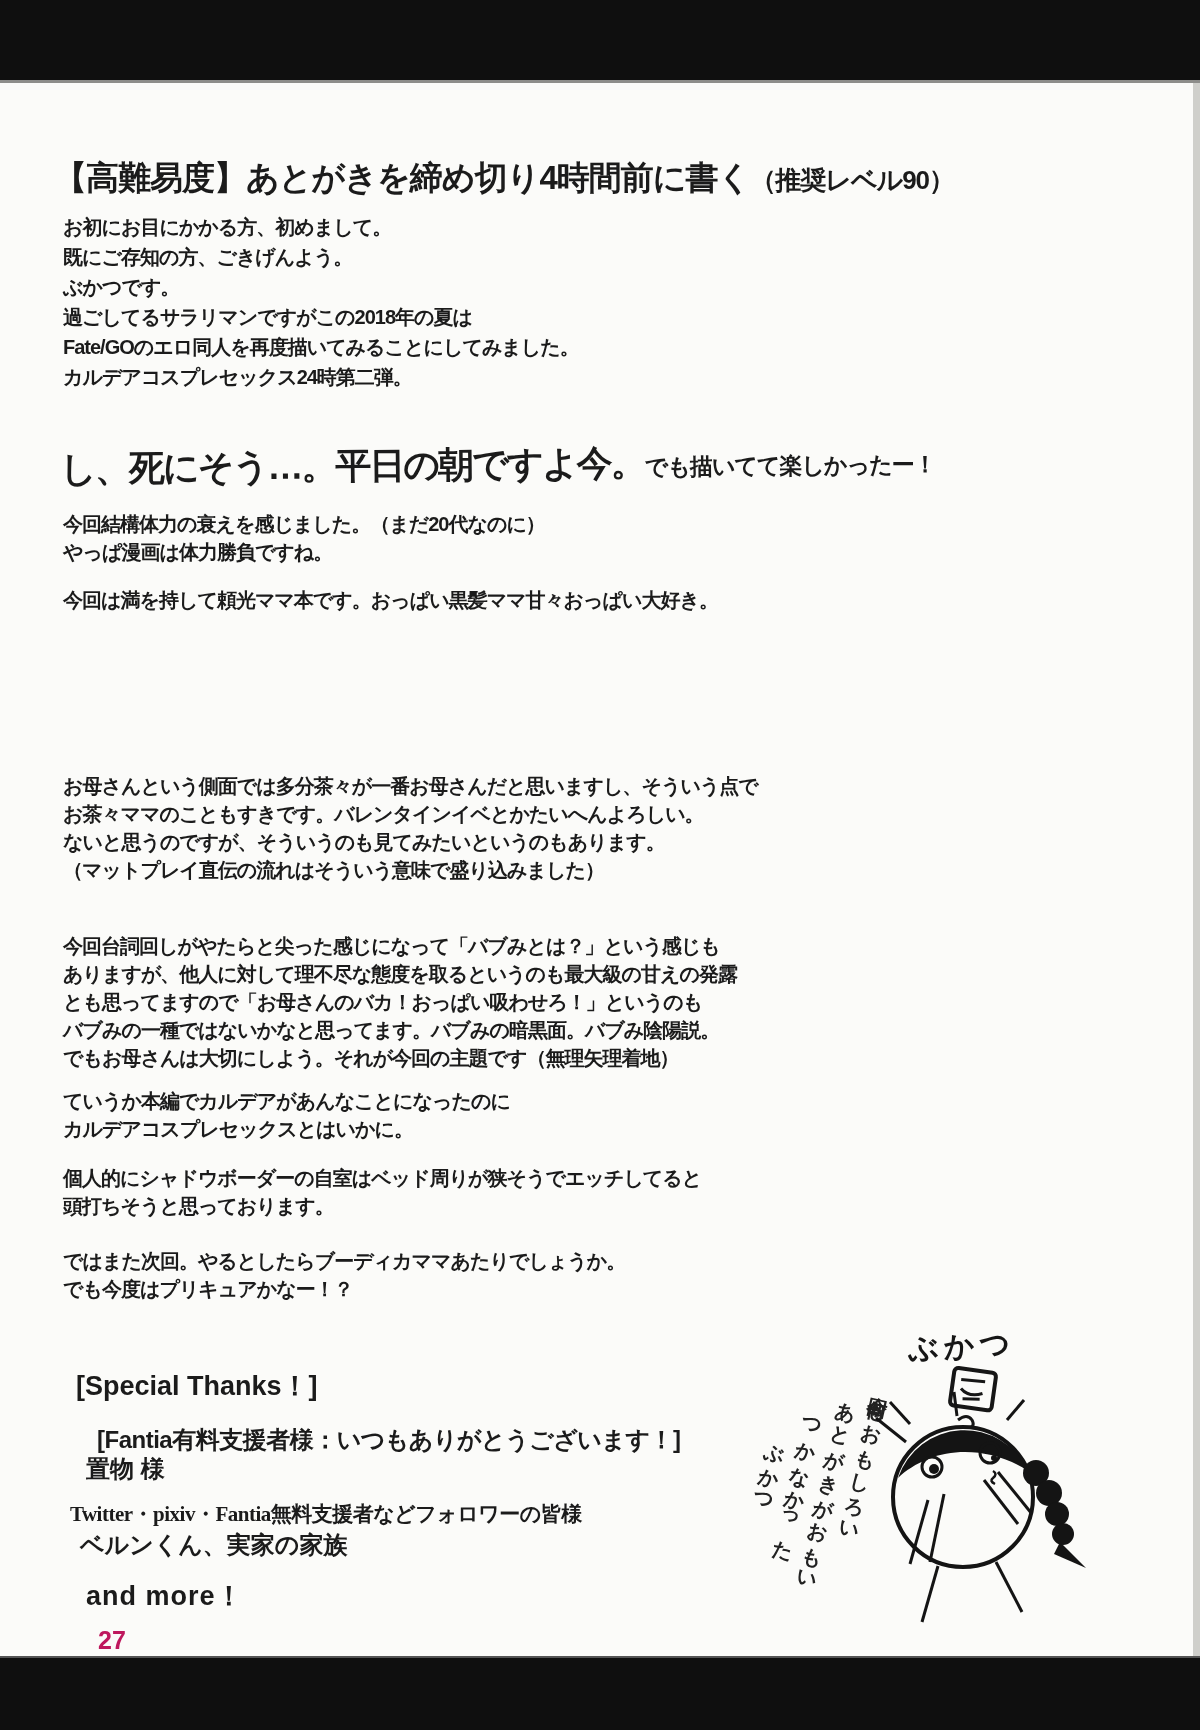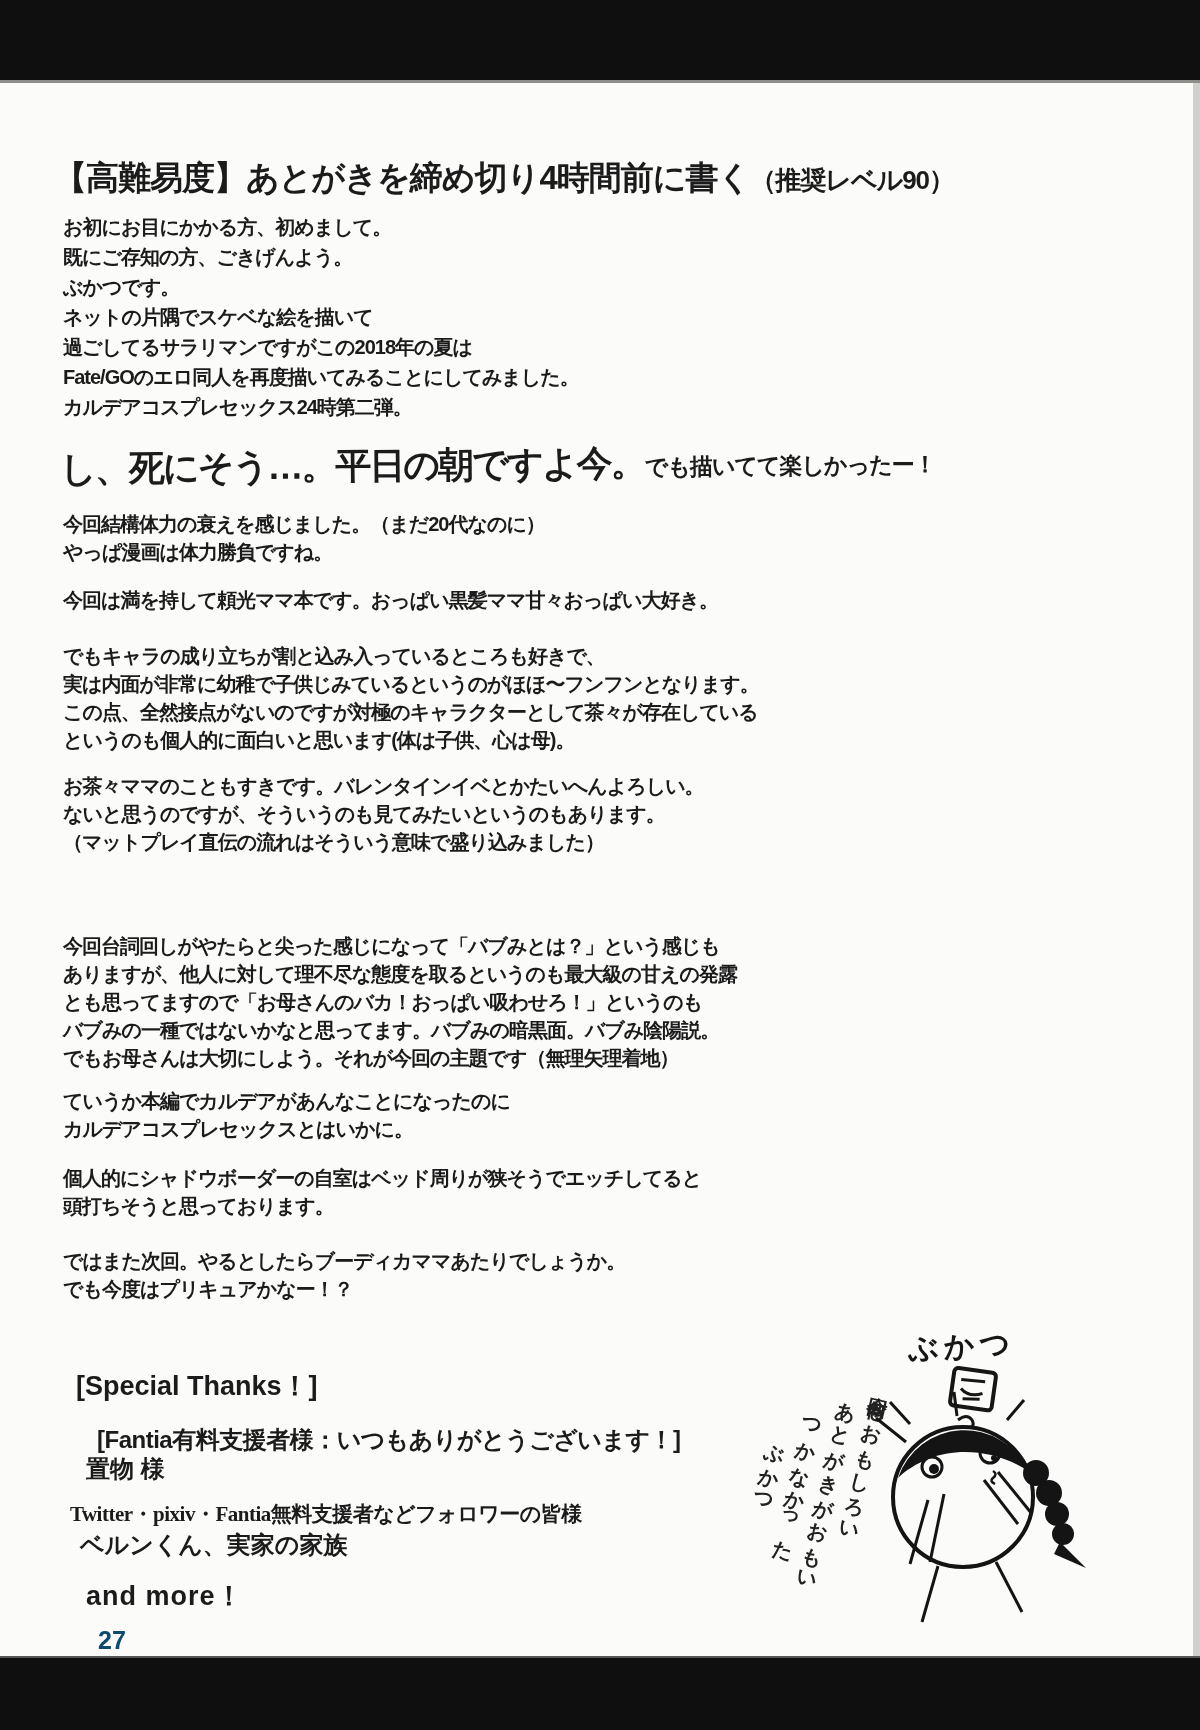--- a/index.html
+++ b/index.html
@@ -47,21 +47,21 @@
     font-weight:bold; transform:rotate(-0.6deg);
   }
   .handwritten .big   { font-size:36px; letter-spacing:-2px; }
   .handwritten .small { font-size:23px; letter-spacing:-1px; }
   .st-header    { left:76px;  top:1368px; font-size:27px; font-weight:bold; letter-spacing:0px; }
   .st-fantia    { left:86px;  top:1424px; font-size:24px; font-weight:bold; letter-spacing:-0.5px; white-space:nowrap;margin-left:11px; }
   .st-supporter { left:86px;  top:1453px; font-size:24px; font-weight:bold; }
   .st-followers { left:70px;  top:1500px; font-size:21px; font-weight:bold; letter-spacing:-0.5px; white-space:nowrap;font-family:Liberation Serif, serif; }
   .st-friends   { left:80px;  top:1529px; font-size:24px; font-weight:bold;text-align:center; }
   .st-andmore   { left:86px;  top:1578px; font-size:27px; font-weight:bold; letter-spacing:1px; }
-  .page-number  { left:98px;  top:1626px; font-size:25px; font-weight:bold; color:#0c4a6e; }
+  .page-number  { left:98px;  top:1626px; font-size:25px; font-weight:bold; color:#be185d; }
   .doodle-svg { left:760px; top:1320px; }
   .doodle-signature {
     left:908px; top:1326px; font-size:30px; font-weight:bold;
     letter-spacing:5px; transform:rotate(-3deg); color:#161616;
   }
   .doodle-note {
     left:768px; top:1386px; width:132px; height:215px;
     writing-mode:vertical-rl; transform:rotate(13deg); transform-origin:top right;
     font-size:20px; font-weight:bold; color:#222; letter-spacing:2px;
   }
@@ -78,44 +78,38 @@
   <div class="band-top"></div>
 
   <div class="abs title">
     <span>【高難易度】あとがきを締め切り4時間前に書く</span><span class="sub">（推奨レベル90）</span>
   </div>
 
   <div class="abs para intro p-intro">
       <div>お初にお目にかかる方、初めまして。</div>
       <div>既にご存知の方、ごきげんよう。</div>
       <div>ぶかつです。</div>
-      <div>ネットの片隅でスケベな絵を描いて</div>
       <div>過ごしてるサラリマンですがこの2018年の夏は</div>
       <div>Fate/GOのエロ同人を再度描いてみることにしてみました。</div>
       <div>カルデアコスプレセックス24時第二弾。</div>
     </div>
 
   <div class="abs handwritten">
     <span class="big">し、死にそう…。平日の朝ですよ今。</span><span class="small">でも描いてて楽しかったー！</span>
   </div>
 
   <div class="abs para p-tired">
       <div>今回結構体力の衰えを感じました。（まだ20代なのに）</div>
       <div>やっぱ漫画は体力勝負ですね。</div>
     </div>
   <div class="abs para p-raikou">
       <div>今回は満を持して頼光ママ本です。おっぱい黒髪ママ甘々おっぱい大好き。</div>
     </div>
-  <div class="abs para p-chara">
-      <div>でもキャラの成り立ちが割と込み入っているところも好きで、</div>
-      <div>実は内面が非常に幼稚で子供じみているというのがほほ〜フンフンとなります。</div>
-      <div>この点、全然接点がないのですが対極のキャラクターとして茶々が存在している</div>
-      <div>というのも個人的に面白いと思います(体は子供、心は母)。</div>
-    </div>
   <div class="abs para p-mama">
+      <div>お母さんという側面では多分茶々が一番お母さんだと思いますし、そういう点で</div>
       <div>お茶々ママのこともすきです。バレンタインイベとかたいへんよろしい。</div>
       <div>ないと思うのですが、そういうのも見てみたいというのもあります。</div>
       <div>（マットプレイ直伝の流れはそういう意味で盛り込みました）</div>
     </div>
   <div class="abs para p-babumi">
       <div>今回台詞回しがやたらと尖った感じになって「バブみとは？」という感じも</div>
       <div>ありますが、他人に対して理不尽な態度を取るというのも最大級の甘えの発露</div>
       <div>とも思ってますので「お母さんのバカ！おっぱい吸わせろ！」というのも</div>
       <div>バブみの一種ではないかなと思ってます。バブみの暗黒面。バブみ陰陽説。</div>
       <div>でもお母さんは大切にしよう。それが今回の主題です（無理矢理着地）</div>

